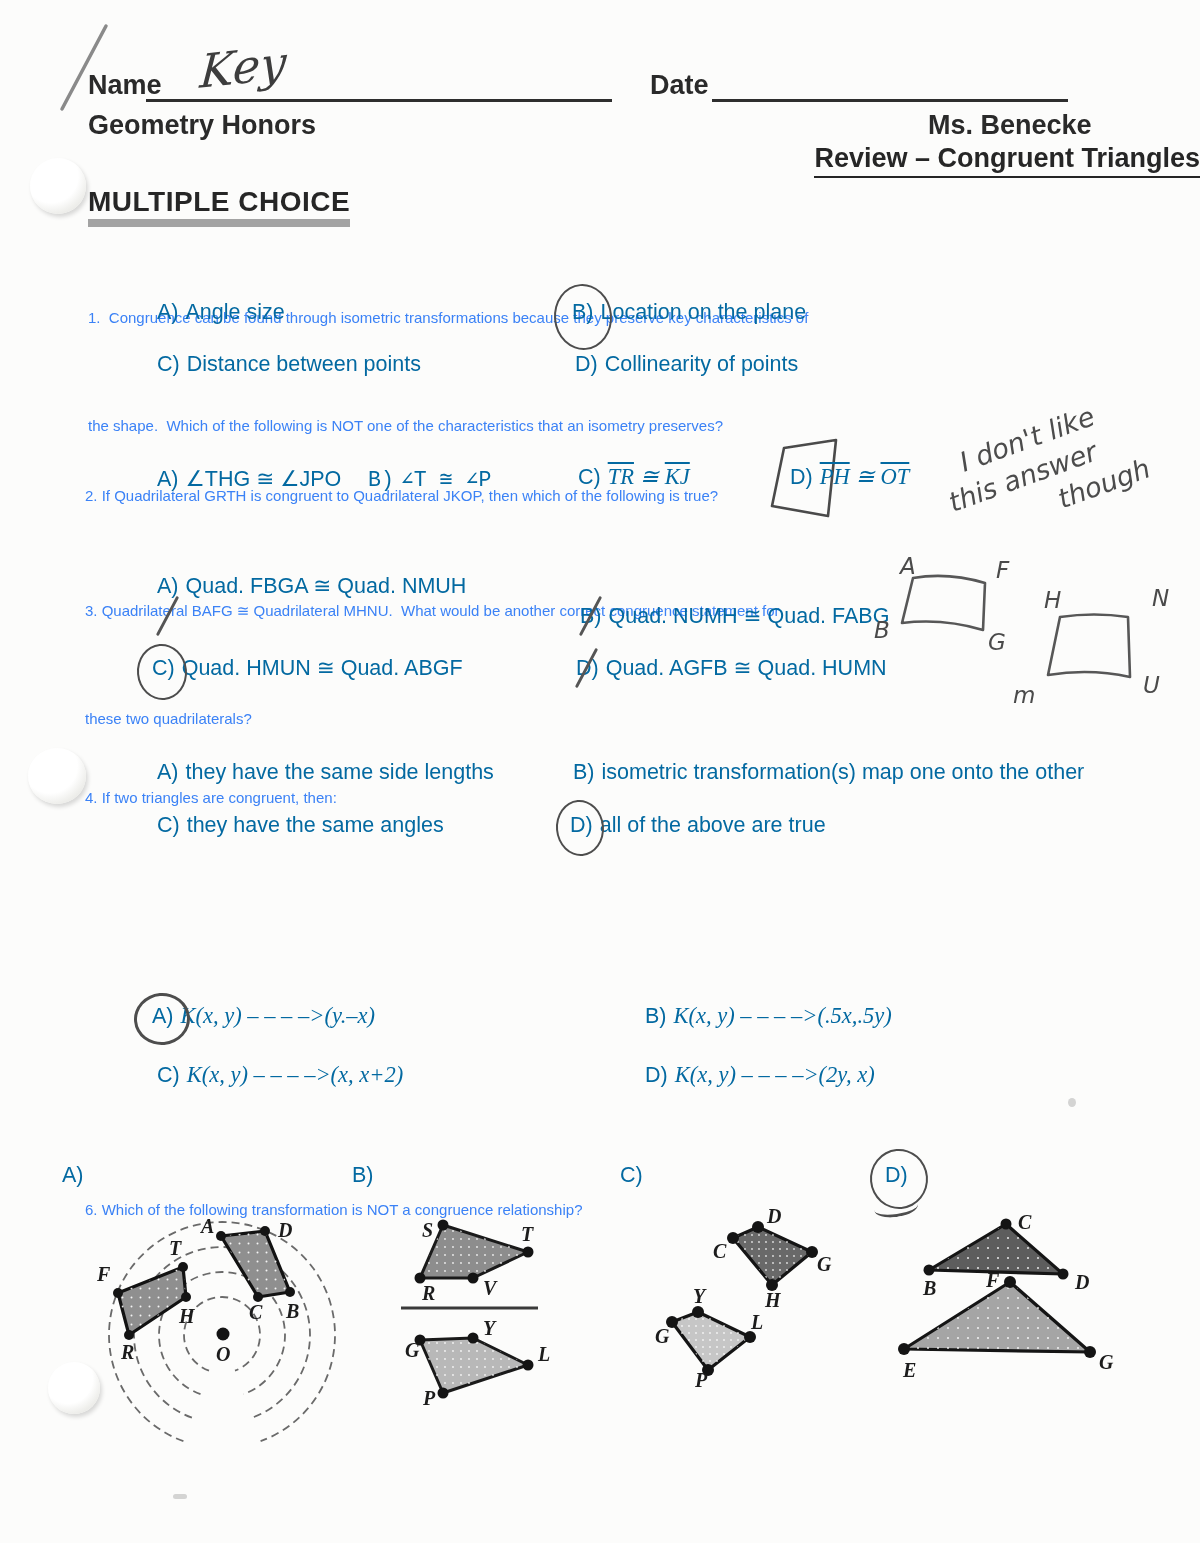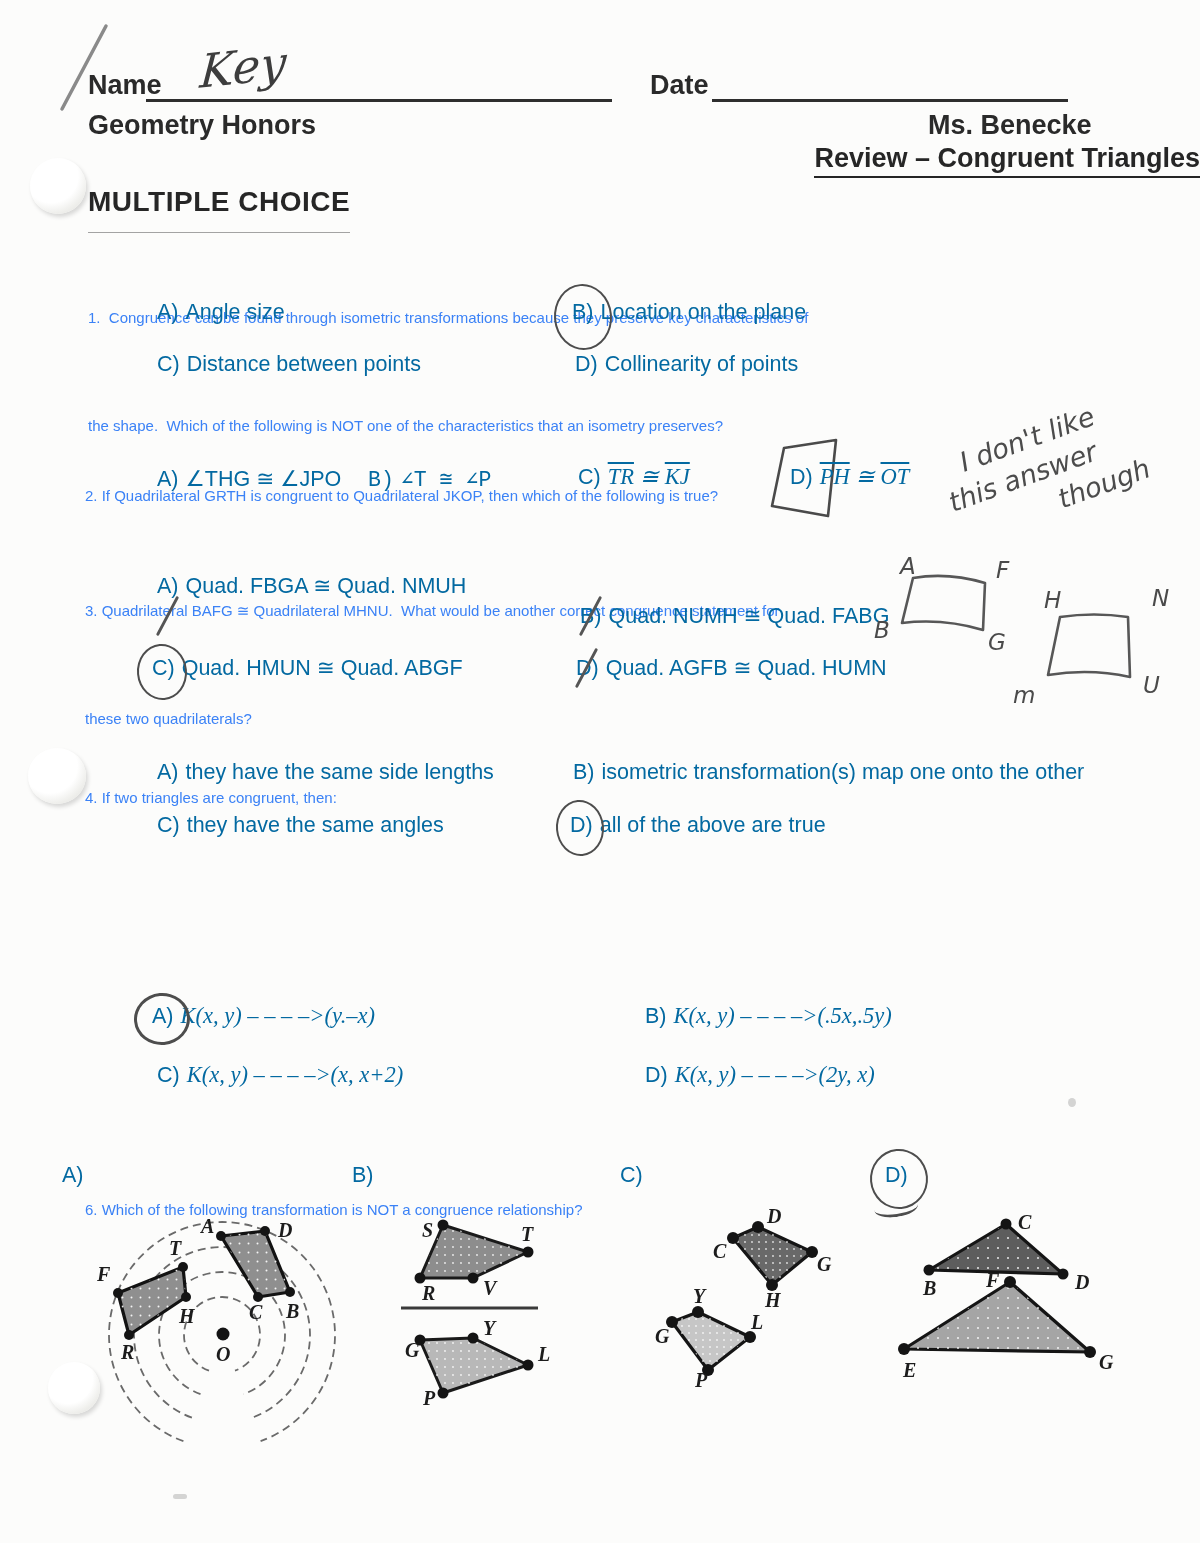--- a/index.html
+++ b/index.html
@@ -3,21 +3,21 @@
 <meta charset="utf-8">
 <style>
   html,body{margin:0;padding:0;background:#9a9a9a;}
   .page{position:relative;width:1200px;height:1543px;background:#fcfcfb;overflow:hidden;
         font-family:"Liberation Sans",sans-serif;color:#262626;}
   .abs{position:absolute;}
   .hdr{font-size:27px;font-weight:600;color:#2a2a2a;white-space:pre;}
   .rule{border-bottom:3px solid #2e2e2e;height:0;}
   .title-wrap{left:0;top:143px;width:100%;text-align:right;}
   .title{display:inline-block;font-size:27px;font-weight:600;border-bottom:2.5px solid #252525;padding-bottom:2px;}
-  .section{font-size:28px;font-weight:700;border-bottom:1px solid #a3a3a3;padding-bottom:14px;letter-spacing:.5px;}
+  .section{font-size:28px;font-weight:700;border-bottom:8px solid #a3a3a3;padding-bottom:1px;letter-spacing:.5px;}
   .stem{font-size:15px;line-height:36px;white-space:pre;color:#3b82f6;}
   .opt{position:absolute;font-size:21.5px;white-space:pre;color:#0369a1;}
   .opt .letter{margin-right:7px;}
   .mi{font-family:"Liberation Serif",serif;font-style:italic;font-size:22.5px;}
   .ol{text-decoration:overline;}
   .mark-circle{position:absolute;border:2.6px solid #4d4d4d;border-radius:50%;transform:rotate(-5deg);}
   .mark-slash{position:absolute;width:3px;background:#555;transform:rotate(28deg);border-radius:2px;}
   .hand{font-family:"DejaVu Sans",sans-serif;font-style:italic;color:#4c4c4c;}
   .note{transform:rotate(-20deg);font-size:27px;line-height:34px;}
   .sig{font-family:"DejaVu Serif",serif;font-style:italic;font-size:46px;color:#3d3d3d;

